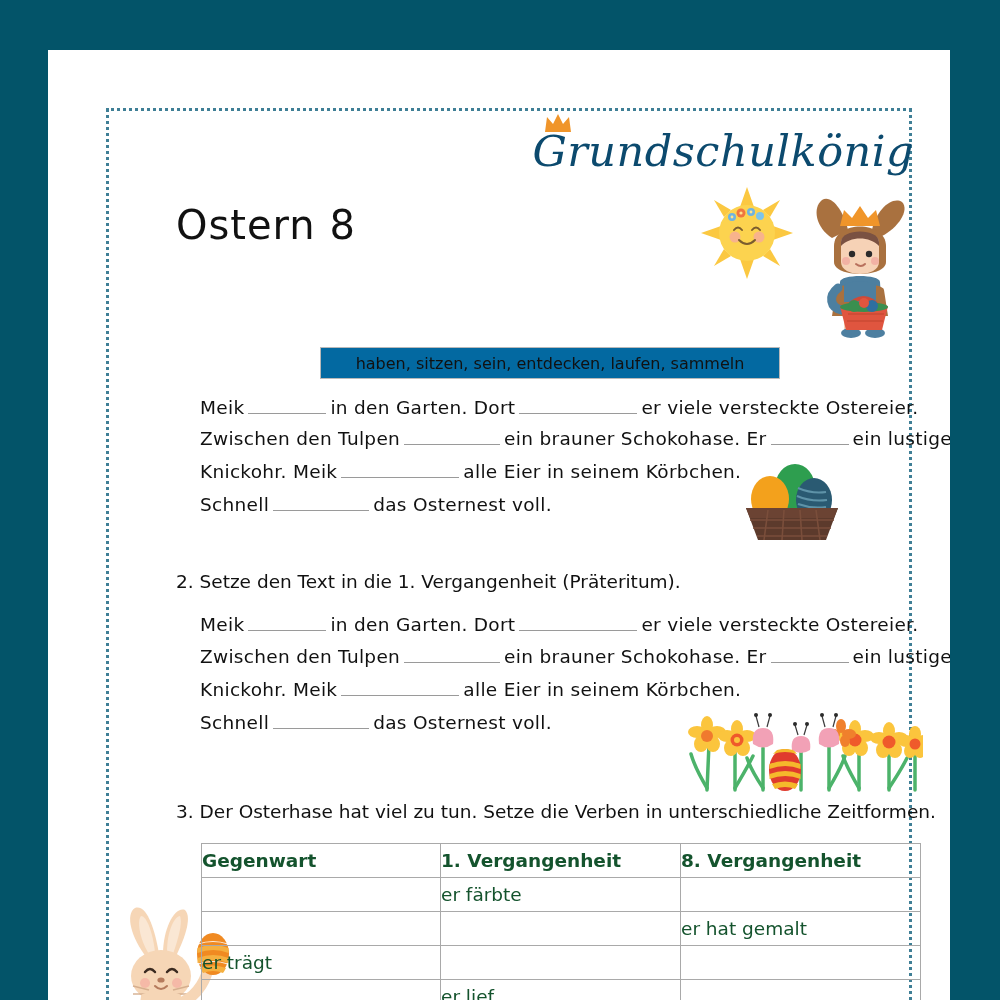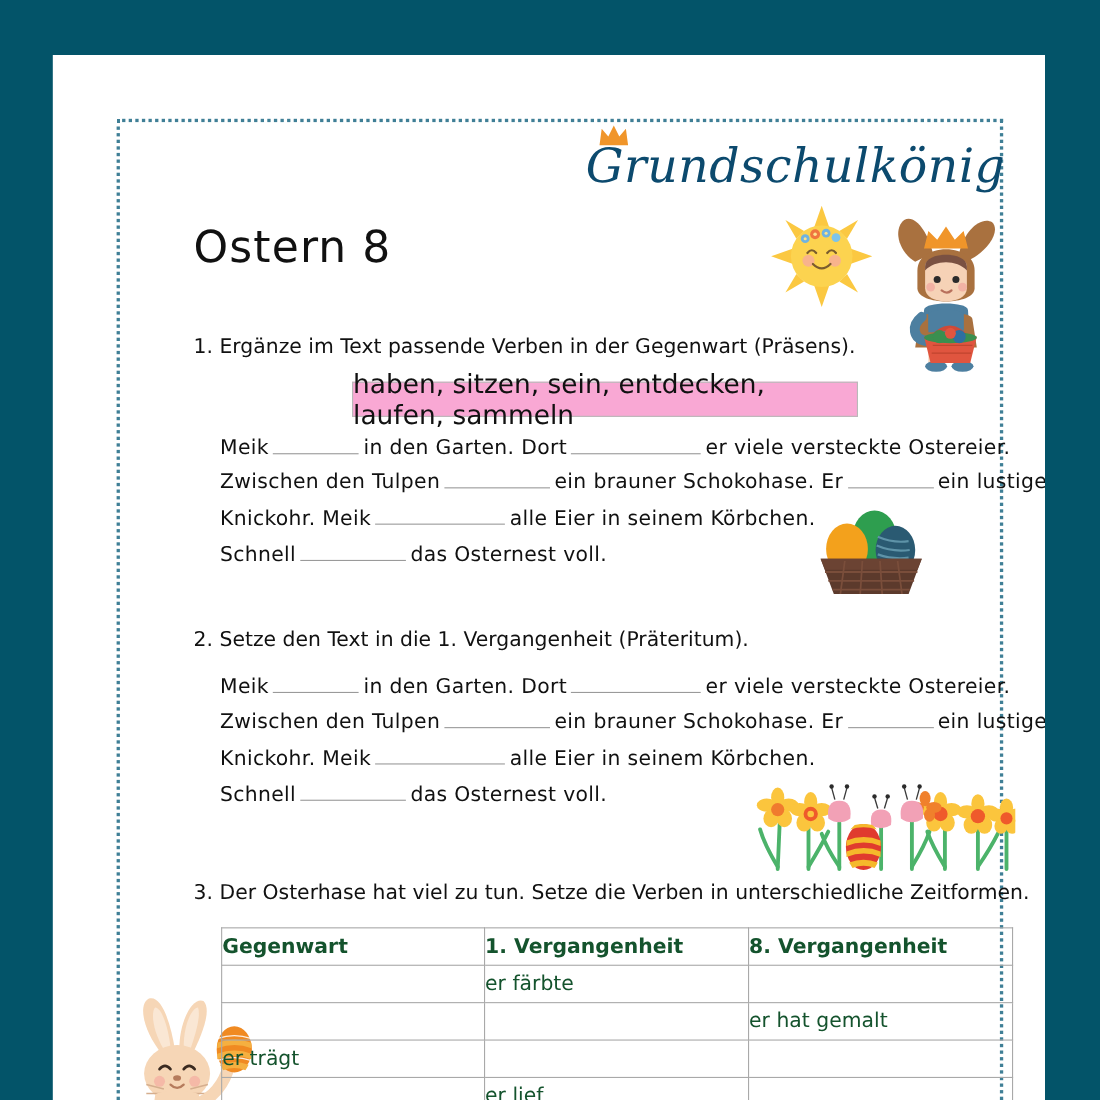--- a/index.html
+++ b/index.html
@@ -85,24 +85,25 @@
   .b-sm { width: 78px; }
   .b-md { width: 96px; }
   .b-lg { width: 118px; }
 
   
   .wordbox {
     position: absolute;
     left: 272px; top: 297px;
     width: 460px; height: 32px;
     border: 1.4px solid #b9b9b9;
-    background: #f9a8d4;
+    background: #0369a1;
     display: flex;
     align-items: center;
-    font-size: 24px;
+    justify-content: center;
+    font-size: 16px;
     color: #111;
   }
 
   
   .tbl {
     position: absolute;
     left: 153px; top: 793px;
     width: 719px;
     border-collapse: collapse;
     table-layout: fixed;
@@ -400,21 +401,20 @@
     <ellipse cx="56" cy="122" rx="15" ry="19" fill="#e24a2e"></ellipse>
     <g fill="#f5b92b">
       <circle cx="50" cy="112" r="2.6"></circle>
         <circle cx="62" cy="116" r="2.6"></circle>
       <circle cx="54" cy="124" r="2.6"></circle>
         <circle cx="64" cy="130" r="2.6"></circle>
       <circle cx="49" cy="132" r="2.6"></circle>
     </g>
   </svg>
 
-  <div class="task-head" style="left:128px; top:255px;">1. Ergänze im Text passende Verben in der Gegenwart (Präsens).</div>
 
   <div class="wordbox">
     <span>haben, sitzen, sein, entdecken, laufen, sammeln</span>
   </div>
 
   <div class="body-line" style="left:152px; top:347px;">
     <span>Meik</span><span class="blank b-sm"></span><span>in den Garten. Dort</span><span class="blank b-lg"></span><span>er viele versteckte Ostereier.</span>
   </div>
   <div class="body-line" style="left:152px; top:378px;">
     <span>Zwischen den Tulpen</span><span class="blank b-md"></span><span>ein brauner Schokohase. Er</span><span class="blank b-sm"></span><span>ein lustiges</span>

